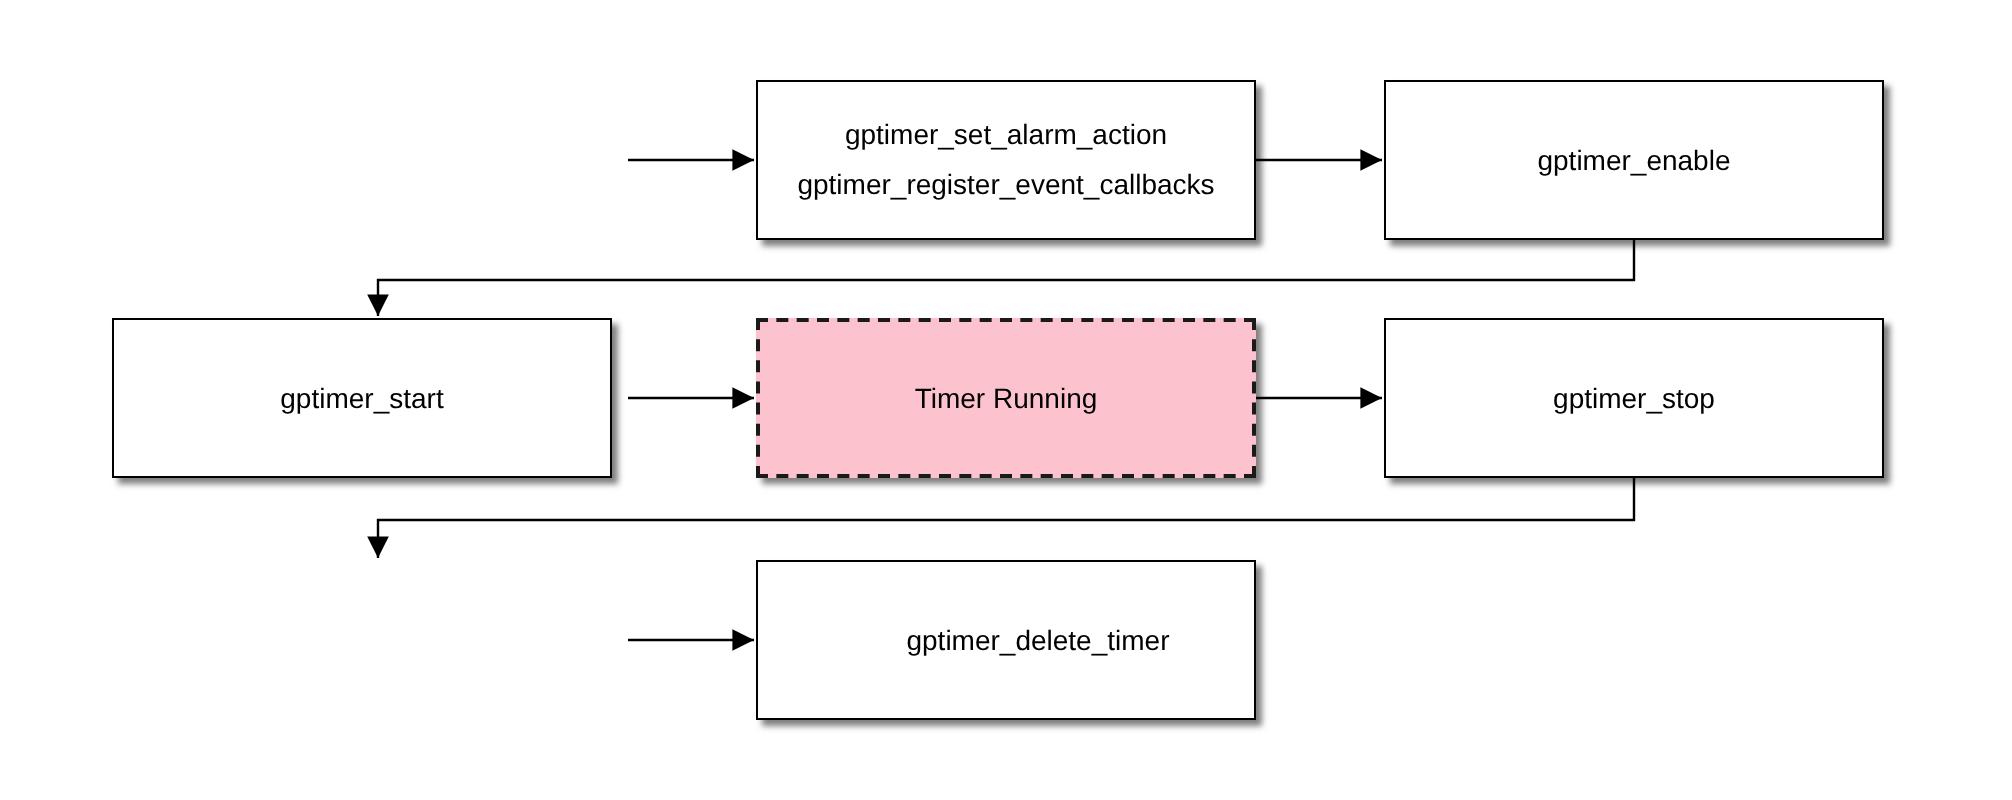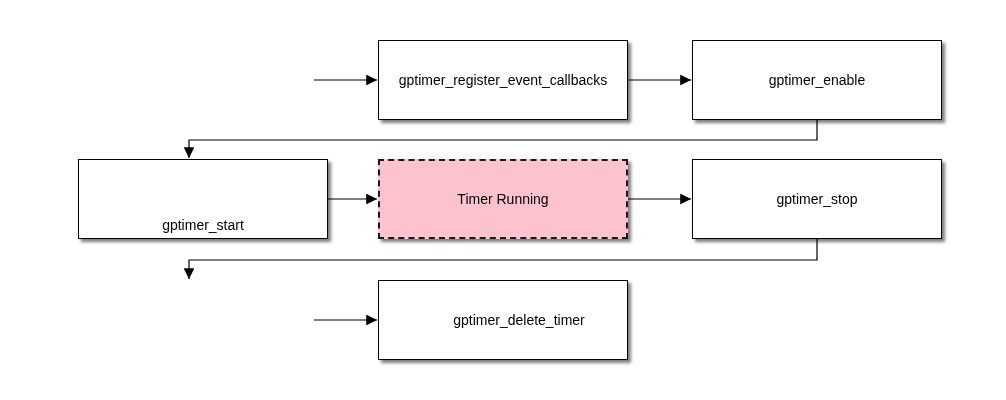--- a/index.html
+++ b/index.html
@@ -49,21 +49,21 @@
   .connector-layer line,
   .connector-layer polyline {
     stroke: #000000;
     stroke-width: 1.2;
     fill: none;
   }
   
   #n-new-timer     { left: 64px;  top: 40px;  }
   #n-set-alarm     { left: 378px; top: 40px;  }
   #n-enable        { left: 692px; top: 40px;  }
-  #n-start         { left: 78px;  top: 159px; justify-content: flex-end; }
+  #n-start         { left: 56px;  top: 159px; }
   #n-timer-running { left: 378px; top: 159px; }
   #n-stop          { left: 692px; top: 159px; }
   #n-disable       { left: 64px;  top: 280px; }
   #n-delete-timer  { left: 378px; top: 280px; padding-left: 32px; }
 </style>
 </head>
 <body>
 
 <div class="canvas">
 
@@ -77,20 +77,21 @@
     <line x1="628" y1="80" x2="691" y2="80" marker-end="url(#arrow)"></line>
     <polyline points="817,120 817,140 189,140 189,158" marker-end="url(#arrow)"></polyline>
     <line x1="314" y1="199" x2="377" y2="199" marker-end="url(#arrow)"></line>
     <line x1="628" y1="199" x2="691" y2="199" marker-end="url(#arrow)"></line>
     <polyline points="817,239 817,260 189,260 189,279" marker-end="url(#arrow)"></polyline>
     <line x1="314" y1="320" x2="377" y2="320" marker-end="url(#arrow)"></line>
   </svg>
 
 
   <div class="node" id="n-set-alarm">
+    <span class="line">gptimer_set_alarm_action</span>
     <span class="line">gptimer_register_event_callbacks</span>
   </div>
 
   <div class="node" id="n-enable">
     <span class="line">gptimer_enable</span>
   </div>
 
   <div class="node" id="n-start">
     <span class="line">gptimer_start</span>
   </div>

